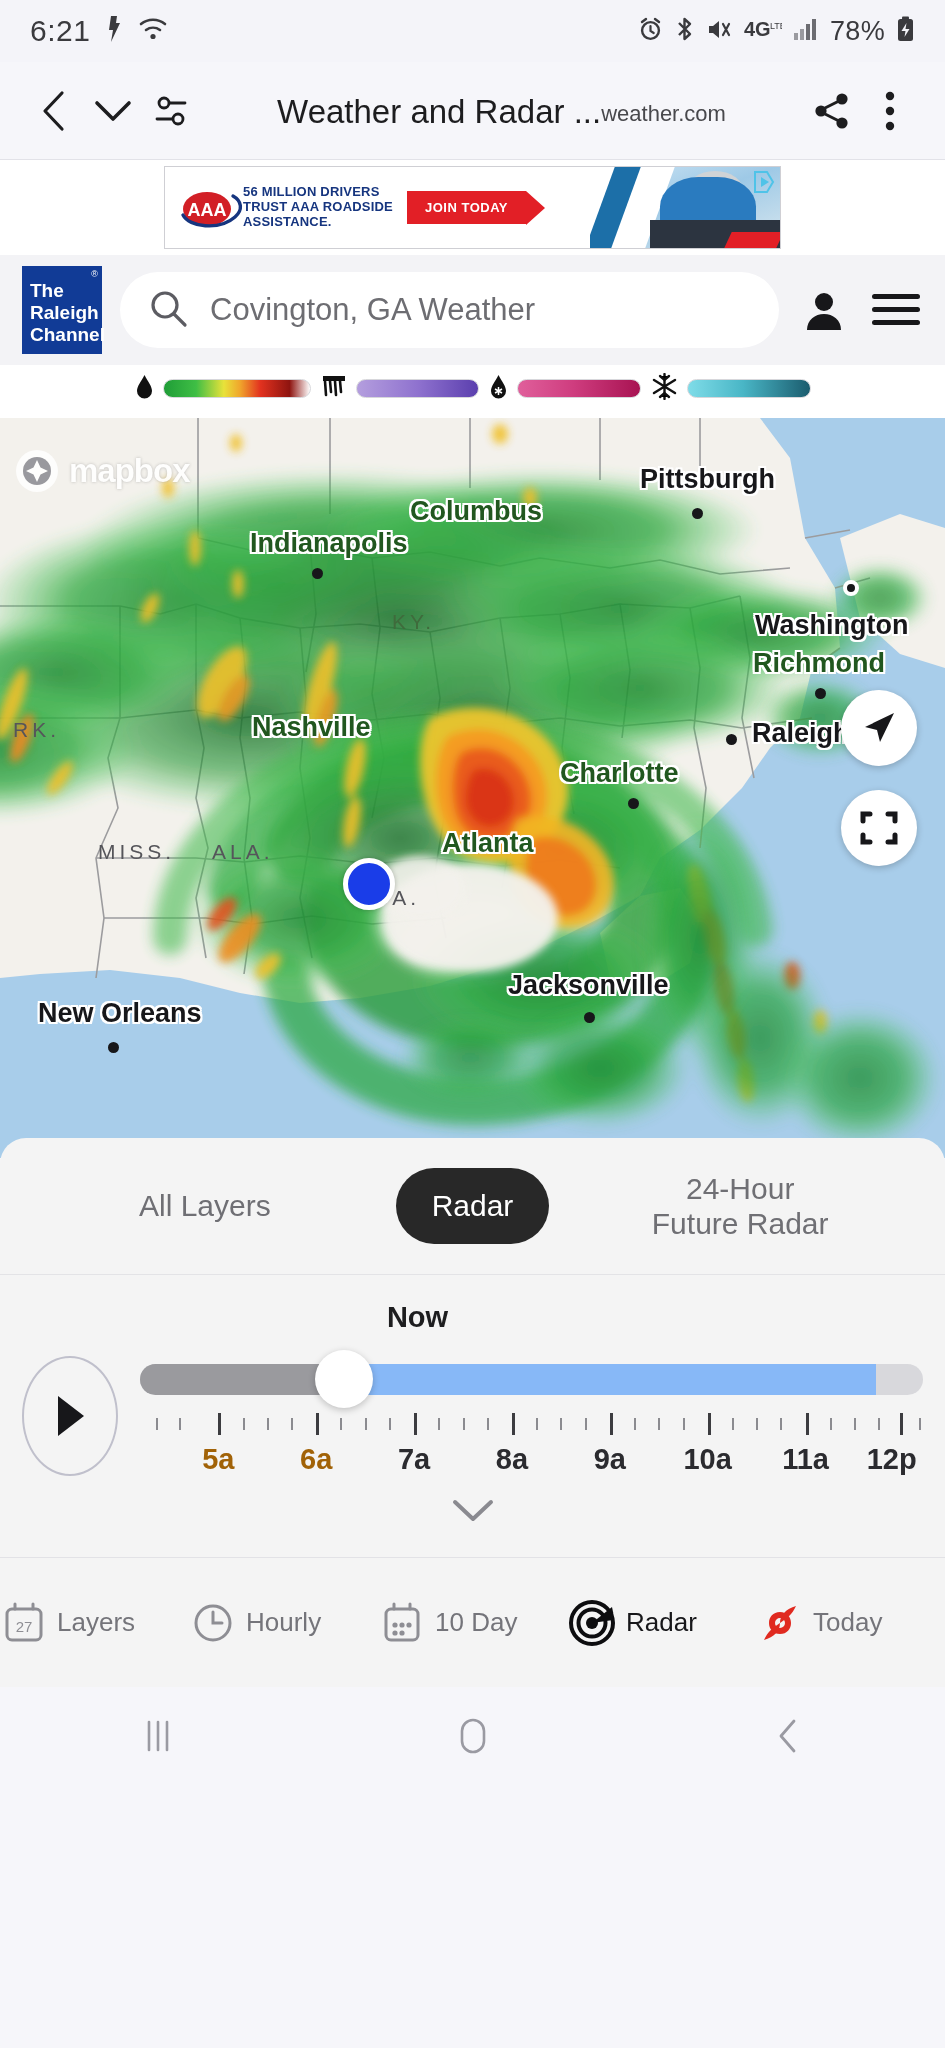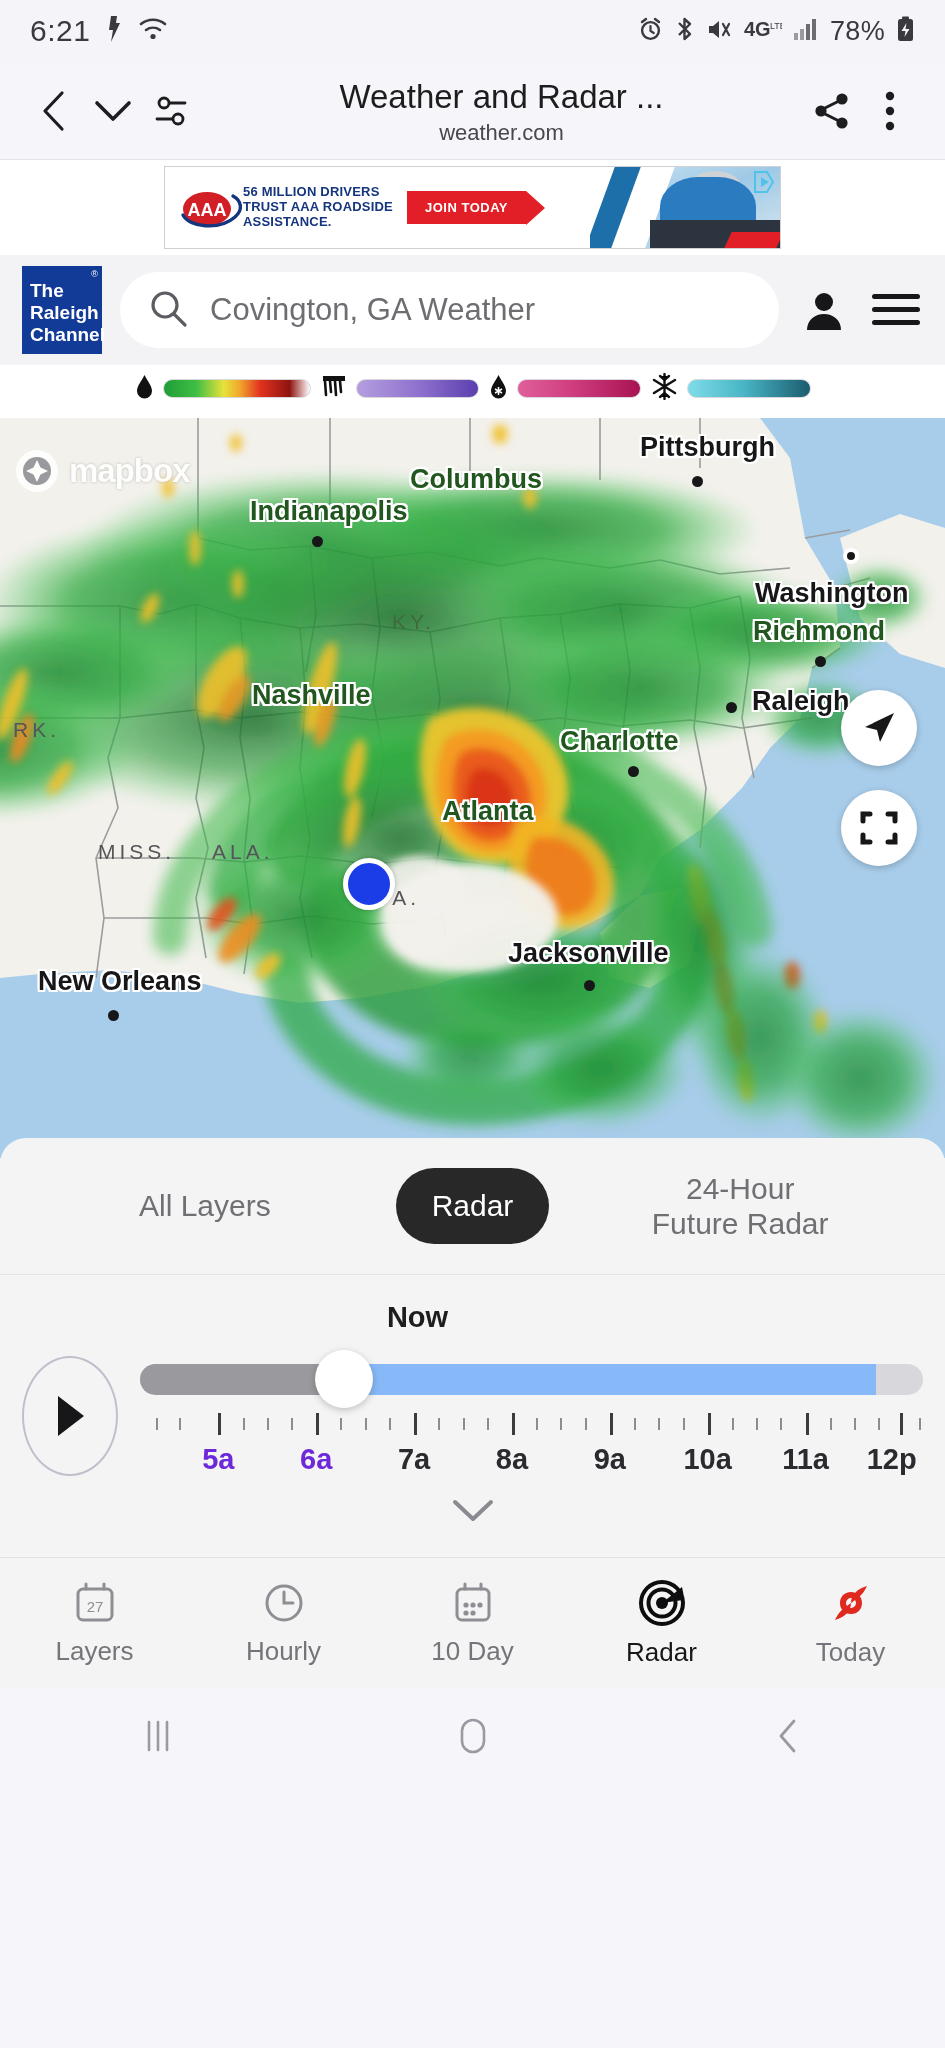--- a/index.html
+++ b/index.html
@@ -20,21 +20,21 @@
   .sb-right { margin-left:auto; display:flex; align-items:center; gap:11px; }
   .sb-batt { font-size:27px; color:#3a3a3e; letter-spacing:.3px; }
   .ic { display:inline-block; }
 
   
   .chrome {
     height:97px; background:#f6f6fa; display:flex; align-items:center;
     padding:0 26px; position:relative;
   }
   .chrome-btn { width:58px; height:58px; display:flex; align-items:center; justify-content:center; }
-  .chrome-title { flex:1; display:flex; flex-direction:column; align-items:center;
+  .chrome-title { flex:1; display:flex; align-items:center;
                   justify-content:center; margin-top:4px; }
   .chrome-title .t { font-size:33px; color:#1d1d1f; line-height:1.12; white-space:nowrap; }
   .chrome-title .u { font-size:22px; color:#48484c; line-height:1.25; margin-top:3px; }
   .chrome-sep { height:1px; background:#e2e2e8; }
 
   
   .adwrap { background:#ffffff; padding:6px 0 6px 0; display:flex; justify-content:center; }
   .ad { width:617px; height:83px; background:#fff; border:1px solid #cfcfd4;
         display:flex; align-items:center; position:relative; overflow:hidden; }
   .ad-logo { width:78px; flex:0 0 78px; display:flex; align-items:center; justify-content:flex-end; }
@@ -91,21 +91,21 @@
 
   
   .map { position:relative; width:945px; height:740px; overflow:hidden;
      background:#f3f1ec; }
   .ocean { position:absolute; inset:0; background:#a8cdea; }
   .land  { position:absolute; inset:0; background:#f3f1ec; }
   .mapbox-badge { position:absolute; left:14px; top:30px; display:flex;
      align-items:center; gap:9px; opacity:.88; z-index:9; }
   .mapbox-badge .txt { color:#fff; font-size:33px; font-weight:bold;
      letter-spacing:-1px; text-shadow:0 0 3px rgba(120,120,120,.5); }
-  .city { position:absolute; z-index:8; white-space:nowrap; }
+  .city { position:absolute; z-index:8; white-space:nowrap;margin-top:32px; }
   .city .nm { font-size:27px; font-weight:bold; }
   .city.major .nm { color:#17171a; text-shadow:
       -2px 0 #fff,2px 0 #fff,0 -2px #fff,0 2px #fff,-2px -2px #fff,2px 2px #fff,-2px 2px #fff,2px -2px #fff; }
   .city.minor .nm { color:#21571f; text-shadow:
       -2px 0 #fff,2px 0 #fff,0 -2px #fff,0 2px #fff,-2px -2px #fff,2px 2px #fff,-2px 2px #fff,2px -2px #fff; }
   .city .dot { position:absolute; width:11px; height:11px; border-radius:50%;
      background:#17171a; }
   .state-lbl { position:absolute; z-index:8; font-size:21px; color:#55555a;
      letter-spacing:4px; }
   .mapctl { position:absolute; right:28px; width:76px; height:76px; border-radius:50%;
@@ -142,28 +142,28 @@
   .track .fut  { position:absolute; left:26%; top:0; bottom:0; width:68%; background:#87b8f7; }
   .thumb { position:absolute; left:26%; top:8px; width:58px; height:58px;
      border-radius:50%; background:#fff; transform:translateX(-50%);
      box-shadow:0 2px 7px rgba(0,0,0,.22); }
   .ticks { position:relative; height:26px; margin-top:18px; }
   .tick { position:absolute; top:4px; width:2px; background:#8b8b90; }
   .tick.maj { height:22px; background:#3c3c40; width:3px; top:0; }
   .tick.min { height:12px; top:5px; }
   .tlabels { position:relative; height:40px; margin-top:4px; }
   .tlabel { position:absolute; transform:translateX(-50%); font-size:29px;
-     color:#6d28d9; font-weight:bold; }
+     color:#a16207; font-weight:bold; }
   .tlabel.dark { color:#2b2b2f; }
   .chev-row { display:flex; justify-content:center; padding:14px 0 22px; }
 
   
   .botnav { border-top:1px solid #e2e2e6; background:#f4f4f4; display:flex;
      height:130px; align-items:center; }
-  .nav { flex:1; display:flex; flex-direction:column; align-items:center; gap:9px; }
+  .nav { flex:1; display:flex; flex-direction:row; align-items:center; gap:9px; }
   .nav .lbl { font-size:26px; color:#74747a; }
   .nav.active .lbl { color:#17171a; }
 
   
   .sysnav { height:98px; background:#f6f6fa; display:flex; align-items:center; }
   .sysbtn { flex:1; display:flex; align-items:center; justify-content:center; }
 </style>
 </head>
 <body>
 

